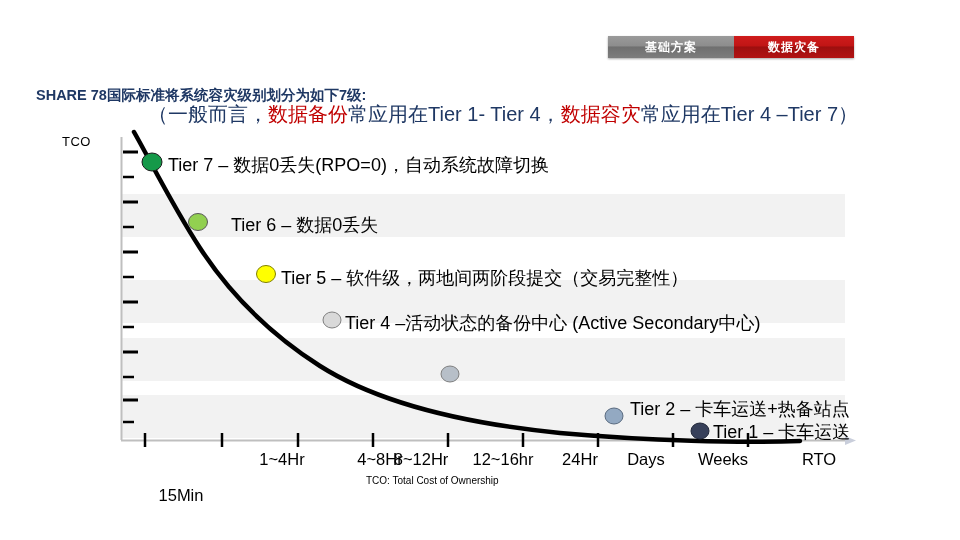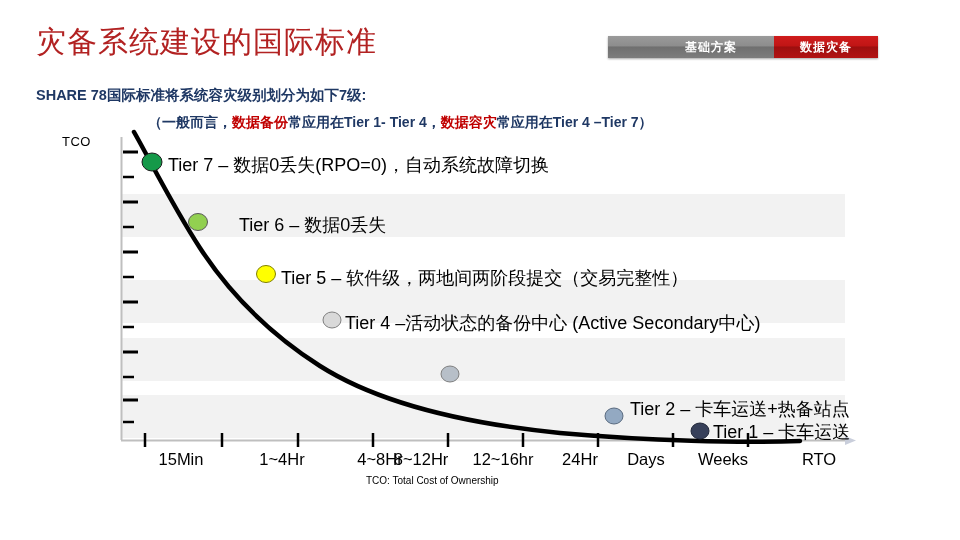--- a/index.html
+++ b/index.html
@@ -43,43 +43,42 @@
     text-align: center;
     font-size: 12px;
     font-weight: bold;
     color: #ffffff;
     letter-spacing: 1px;
     white-space: nowrap;
   }
   .tab.gray {
     width: 126px;
     background: linear-gradient(to bottom, #9a9a9a 0%, #8d8d8d 45%, #6f6f6f 50%, #7d7d7d 100%);
-    padding-left: 40px;
   }
   .tab.red {
-    width: 104px;
+    width: 120px;
     background: linear-gradient(to bottom, #cf1c1c 0%, #c01515 45%, #9d0f0f 50%, #b21313 100%);
   }
 
   
   #subtitle-1 {
     position: absolute;
     left: 36px;
     top: 86px;
     font-size: 14.5px;
     font-weight: bold;
     color: #1F3864;
     white-space: nowrap;
   }
   #subtitle-2 {
     position: absolute;
     left: 148px;
-    top: 114px;
-    font-size: 14px;
-    font-weight: bold;
+    top: 101px;
+    font-size: 20px;
+    font-weight: normal;
     color: #1F3864;
     white-space: nowrap;
   }
   .hl-red { color: #C00000; }
 
   
   #chart {
     position: absolute;
     left: 0;
     top: 0;
@@ -124,21 +123,20 @@
     font-size: 18px;
     color: #000000;
     white-space: nowrap;
   }
 </style>
 </head>
 <body>
 
 <div id="slide">
 
-  <div id="title">灾备系统建设的国际标准</div>
 
   <div id="tabs">
     <div class="tab gray">基础方案</div>
     <div class="tab red">数据灾备</div>
   </div>
 
   <div id="subtitle-1">SHARE 78国际标准将系统容灾级别划分为如下7级:</div>
   <div id="subtitle-2">
     <span>（一般而言，</span><span class="hl-red">数据备份</span><span>常应用在Tier 1- Tier 4，</span><span class="hl-red">数据容灾</span><span>常应用在Tier 4 –Tier 7）</span>
   </div>
@@ -198,27 +196,27 @@
       <ellipse cx="332" cy="320" rx="9" ry="8" fill="#D9D9D9" stroke="#808080" stroke-width="1"></ellipse>
       <ellipse cx="450" cy="374" rx="9" ry="8" fill="#B7BFC8" stroke="#808080" stroke-width="1"></ellipse>
       <ellipse cx="614" cy="416" rx="9" ry="8" fill="#93A9C2" stroke="#5A6B80" stroke-width="1"></ellipse>
       <ellipse cx="700" cy="431" rx="9" ry="8" fill="#37405A" stroke="#22283A" stroke-width="1"></ellipse>
     </g>
   </svg>
 
   <div id="tco-label">TCO</div>
 
   <div class="tier-label" style="left:168px; top:153px;">Tier 7 – 数据0丢失(RPO=0)，自动系统故障切换</div>
-  <div class="tier-label" style="left:239px; top:213px;">Tier 6 – 数据0丢失</div>
+  <div class="tier-label" style="left:231px; top:213px;">Tier 6 – 数据0丢失</div>
   <div class="tier-label" style="left:281px; top:266px;">Tier 5 – 软件级，两地间两阶段提交（交易完整性）</div>
   <div class="tier-label" style="left:345px; top:311px;">Tier 4 –活动状态的备份中心 (Active Secondary中心)</div>
   <div class="tier-label" style="left:630px; top:397px;">Tier 2 – 卡车运送+热备站点</div>
   <div class="tier-label" style="left:713px; top:420px;text-align:center;">Tier 1 – 卡车运送</div>
 
-  <div class="xtick" style="left:181px;">15Min</div>
+  <div class="xtick" style="left:181px;margin-top:36px;">15Min</div>
   <div class="xtick" style="left:262px;margin-left:20px;">1~4Hr</div>
   <div class="xtick" style="left:339px;margin-left:41px;">4~8Hr</div>
   <div class="xtick" style="left:421px;">8~12Hr</div>
   <div class="xtick" style="left:503px;">12~16hr</div>
   <div class="xtick" style="left:580px;">24Hr</div>
   <div class="xtick" style="left:646px;">Days</div>
   <div class="xtick" style="left:723px;">Weeks</div>
   <div class="xtick" style="left:819px;">RTO</div>
 
   <div id="footnote">TCO: Total Cost of Ownership</div>

